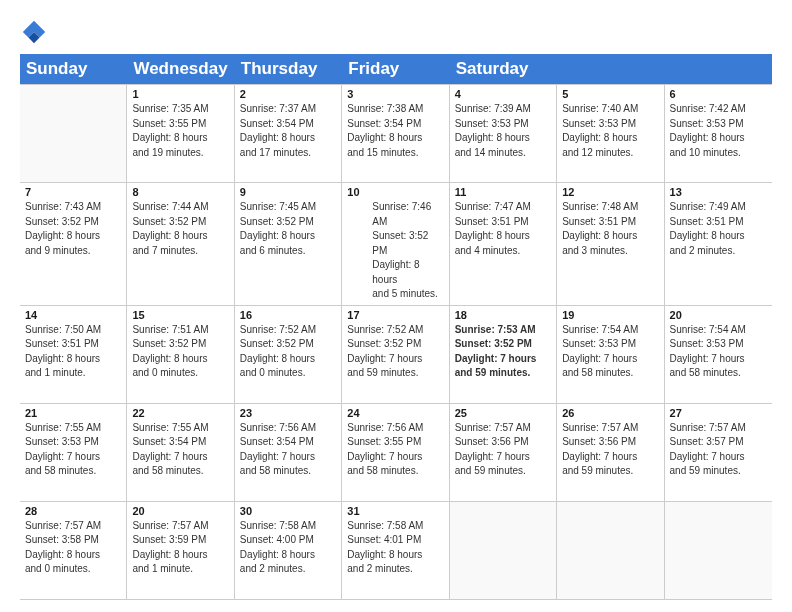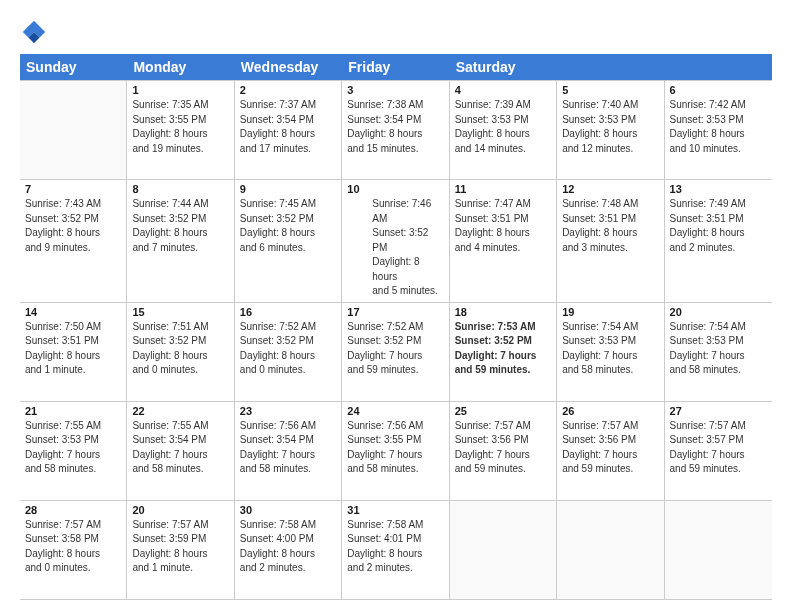--- a/index.html
+++ b/index.html
@@ -58,21 +58,21 @@
       display: flex;
       flex-direction: column;
     }
     .cal-header {
       display: grid;
       grid-template-columns: repeat(7, 1fr);
       background: #3a7bd5;
     }
     .cal-header-cell {
       color: #fff;
-      font-size: 14px;
+      font-size: 17px;
       font-weight: bold;
       padding: 5px 6px;
       text-align: left;
     }
     .cal-body {
       display: flex;
       flex-direction: column;
       flex: 1;
     }
     .cal-row {
@@ -127,22 +127,22 @@
     </div>
     <div class="title-block">
       <div class="main-title"></div>
       <div class="subtitle"></div>
     </div>
   </div>
 
   <div class="calendar">
     <div class="cal-header">
     <div class="cal-header-cell">Sunday</div>
-        <div class="cal-header-cell">Monday</div>
         <div class="cal-header-cell">Wednesday</div>
+        <div class="cal-header-cell">Thursday</div>
         <div class="cal-header-cell">Friday</div>
         <div class="cal-header-cell">Saturday</div>
       </div>
     <div class="cal-body">
     <div class="cal-row">
           <div class="cal-cell empty"></div>
           <div class="cal-cell">
             <div class="day-num">1</div>
             <div class="day-info" style="white-space: pre-line;">Sunrise: 7:35 AM
 Sunset: 3:55 PM

